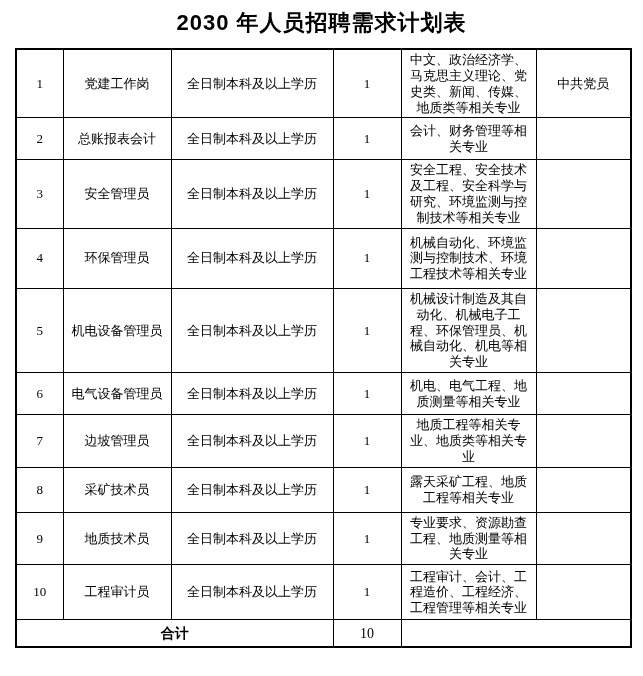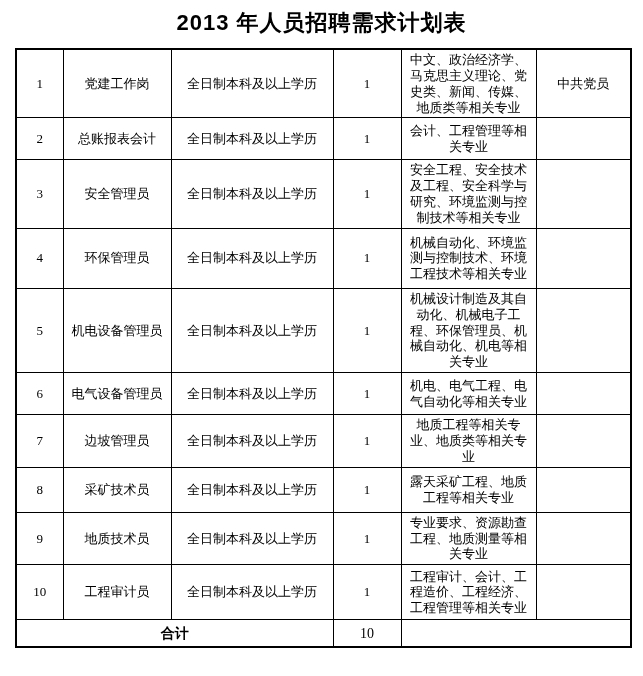--- a/index.html
+++ b/index.html
@@ -75,21 +75,21 @@
   }
   tr.total td.total-count {
     font-size: 14px;
   }
 </style>
 </head>
 <body>
 
 <div class="page">
 
-  <div class="doc-title">2013 年人员招聘需求计划表</div>
+  <div class="doc-title">2030 年人员招聘需求计划表</div>
 
   <table class="recruit">
     <colgroup>
       <col class="c-no">
         <col class="c-pos">
         <col class="c-edu">
         <col class="c-cnt">
         <col class="c-maj">
         <col class="c-rem">
     </colgroup>
@@ -102,21 +102,21 @@
         <td>1</td>
         <td class="major">中文、政治经济学、马克思主义理论、党史类、新闻、传媒、地质类等相关专业</td>
         <td class="remark">中共党员</td>
       </tr>
 
       <tr class="r2">
         <td>2</td>
         <td>总账报表会计</td>
         <td>全日制本科及以上学历</td>
         <td>1</td>
-        <td class="major">会计、工程管理等相关专业</td>
+        <td class="major">会计、财务管理等相关专业</td>
         <td class="remark"></td>
       </tr>
 
       <tr class="r3">
         <td>3</td>
         <td>安全管理员</td>
         <td>全日制本科及以上学历</td>
         <td>1</td>
         <td class="major">安全工程、安全技术及工程、安全科学与研究、环境监测与控制技术等相关专业</td>
         <td class="remark"></td>
@@ -138,21 +138,21 @@
         <td>1</td>
         <td class="major">机械设计制造及其自动化、机械电子工程、环保管理员、机械自动化、机电等相关专业</td>
         <td class="remark"></td>
       </tr>
 
       <tr class="r6">
         <td>6</td>
         <td>电气设备管理员</td>
         <td>全日制本科及以上学历</td>
         <td>1</td>
-        <td class="major">机电、电气工程、电气自动化等相关专业</td>
+        <td class="major">机电、电气工程、地质测量等相关专业</td>
         <td class="remark"></td>
       </tr>
 
       <tr class="r7">
         <td>7</td>
         <td>边坡管理员</td>
         <td>全日制本科及以上学历</td>
         <td>1</td>
         <td class="major">地质工程等相关专业、地质类等相关专业</td>
         <td class="remark"></td>

